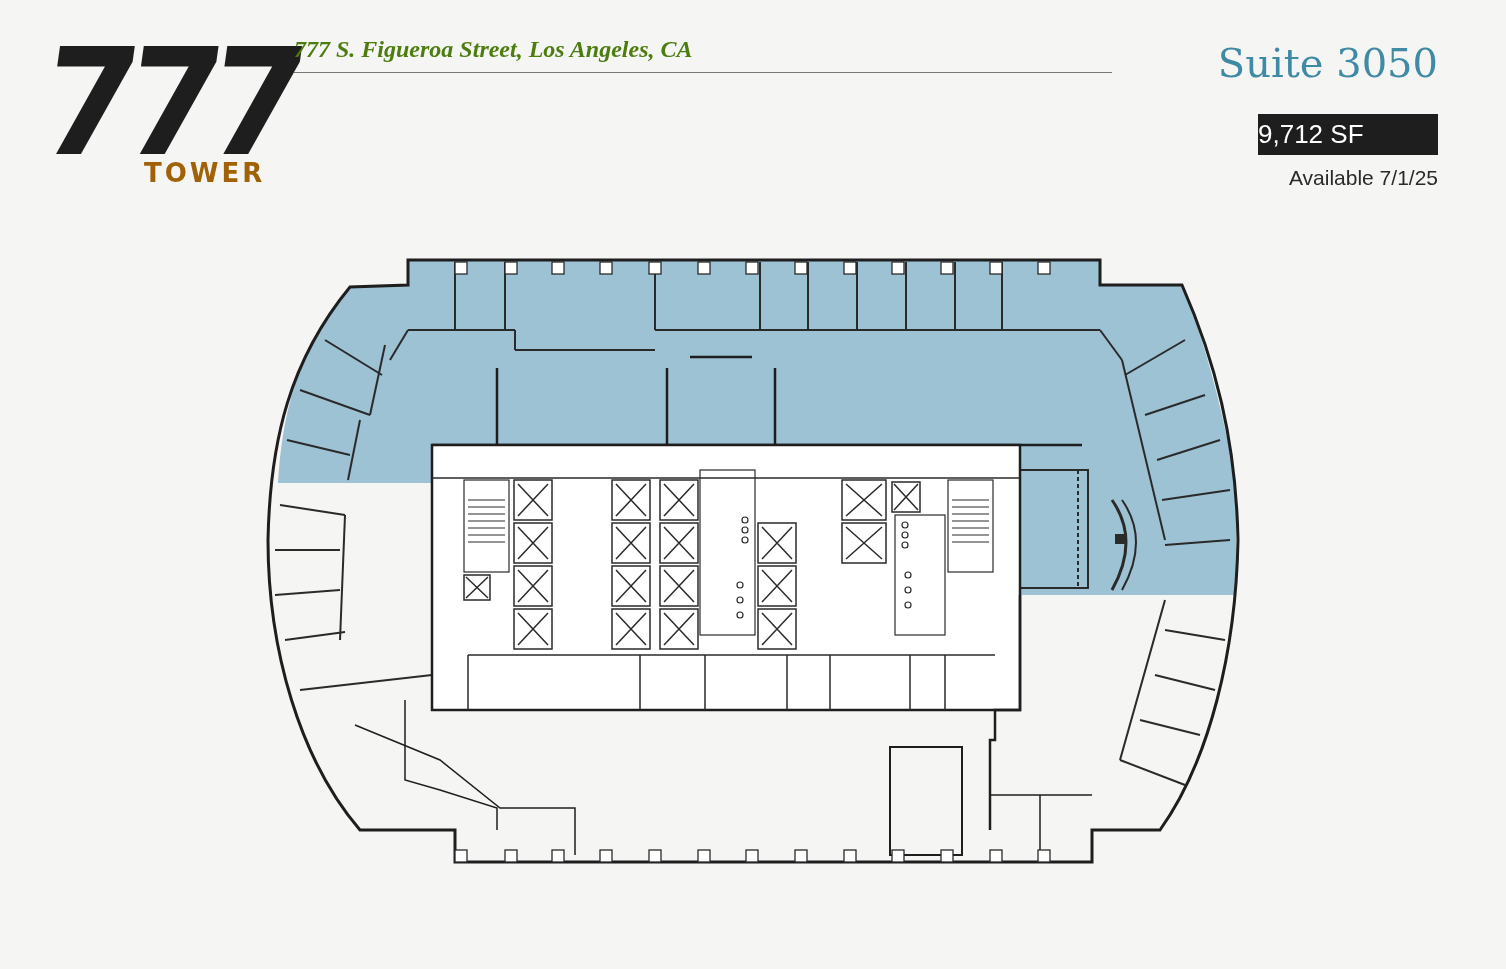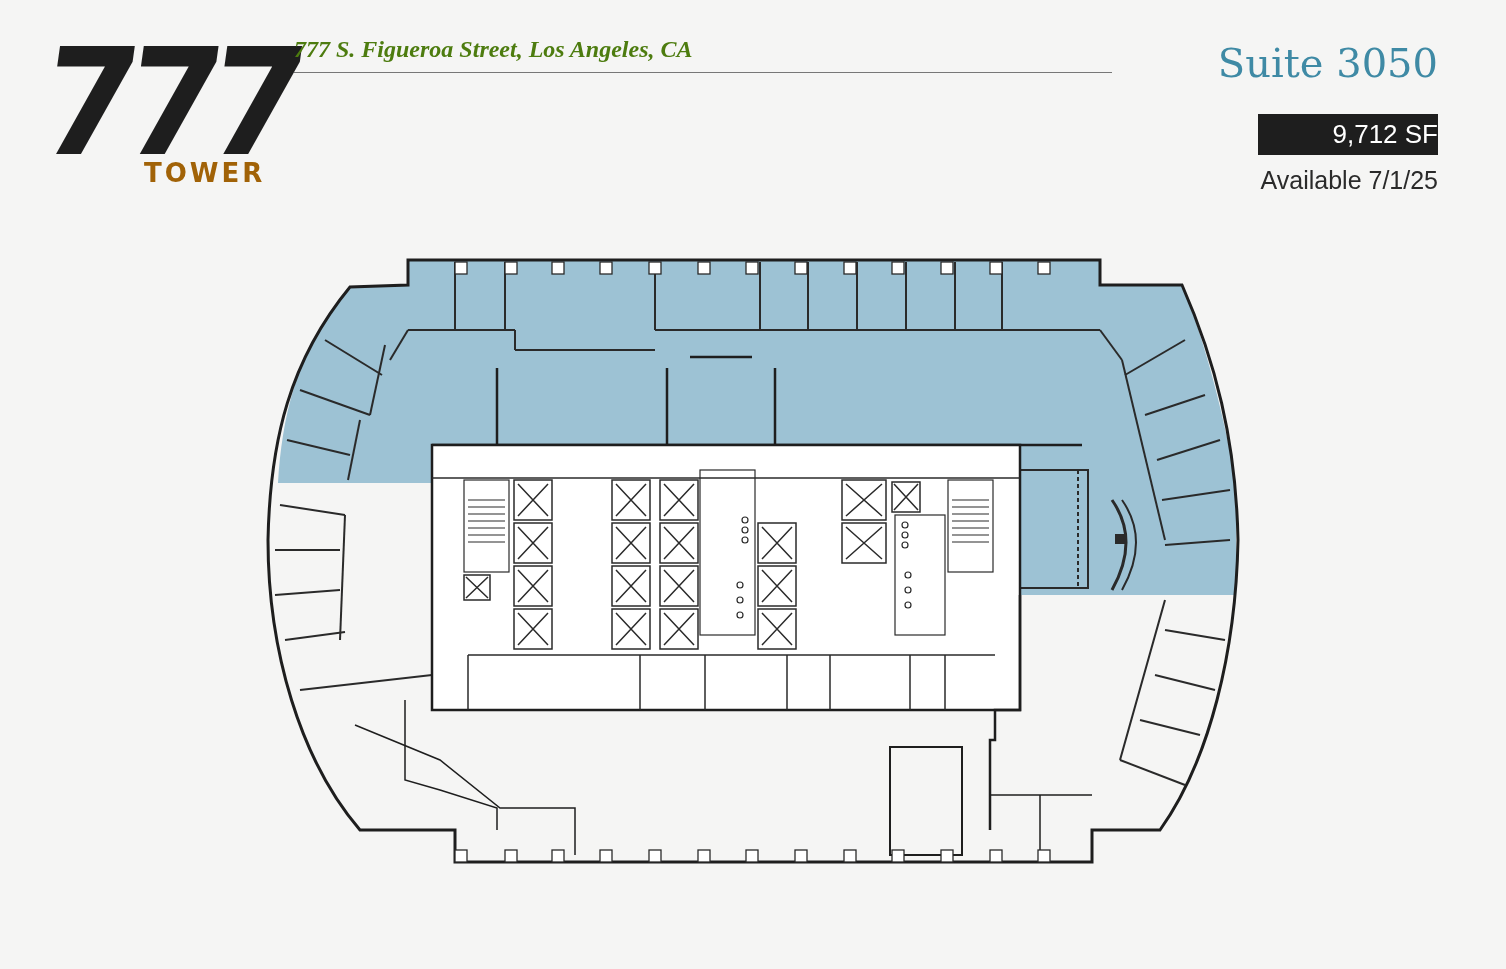--- a/index.html
+++ b/index.html
@@ -26,25 +26,25 @@
     font-family: "Liberation Serif", serif; font-style: italic; font-weight: bold;
     font-size: 24px; color: #4d7c0f;
   }
   .address-rule { position: absolute; left: 294px; top: 72px; width: 818px; height: 0; border-top: 1.5px solid #777; }
   .suite-title {
     position: absolute; right: 68px; top: 40px;
     font-family: "DejaVu Serif", serif; font-size: 40px; color: #3f8aa5; letter-spacing: 0px;
   }
   .sf-badge {
     position: absolute; left: 1258px; top: 114px; width: 180px; height: 41px;
-    background: #1e1e1e; color: #fff; font-size: 26px; line-height: 41px; text-align: right;
+    background: #1e1e1e; color: #fff; font-size: 26px; line-height: 41px; text-align: left;
     font-family: "Liberation Sans", sans-serif;
   }
   .available {
-    position: absolute; right: 68px; top: 166px; font-size: 25px; color: #2a2a2a;
+    position: absolute; right: 68px; top: 166px; font-size: 21px; color: #2a2a2a;
     font-family: "Liberation Sans", sans-serif;
   }
   .plan { position: absolute; left: 0; top: 0; }
 </style>
 </head>
 <body>
 
 <div class="logo">
   <div class="logo-num">777</div>
   <div class="logo-sub">TOWER</div>

